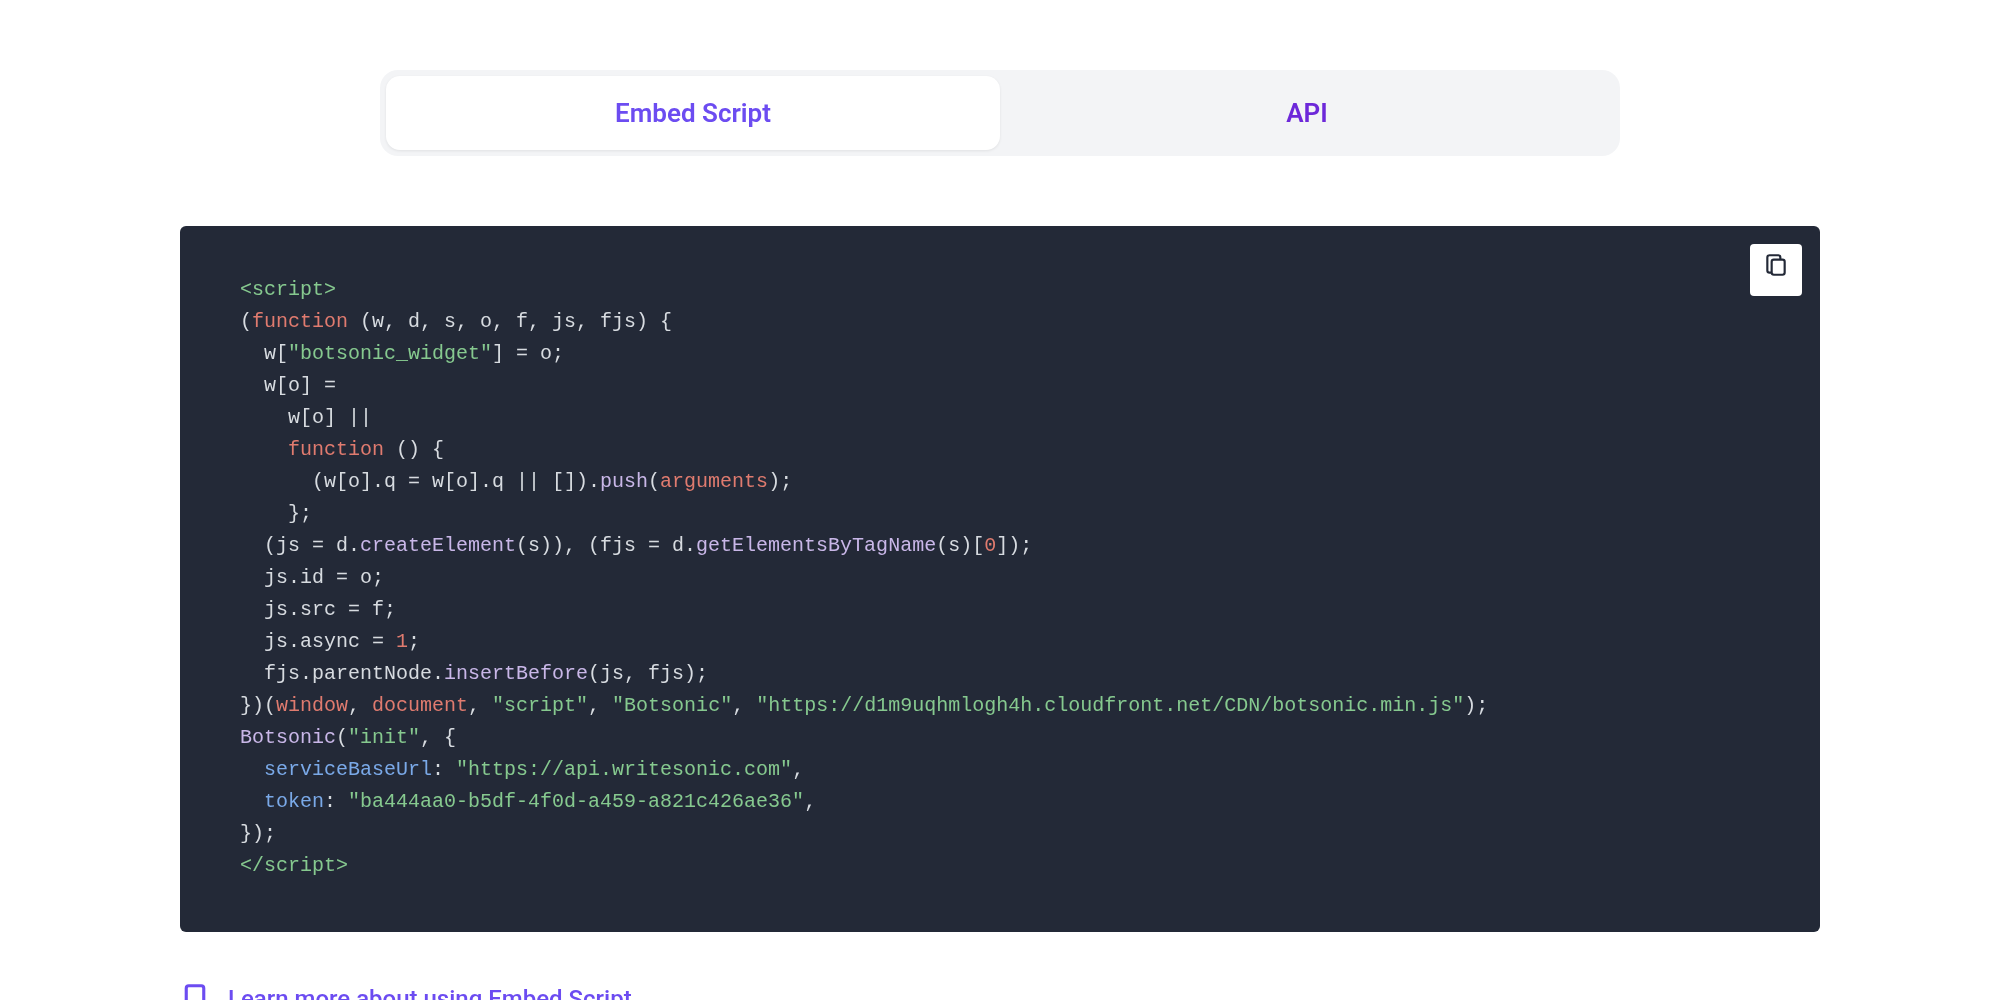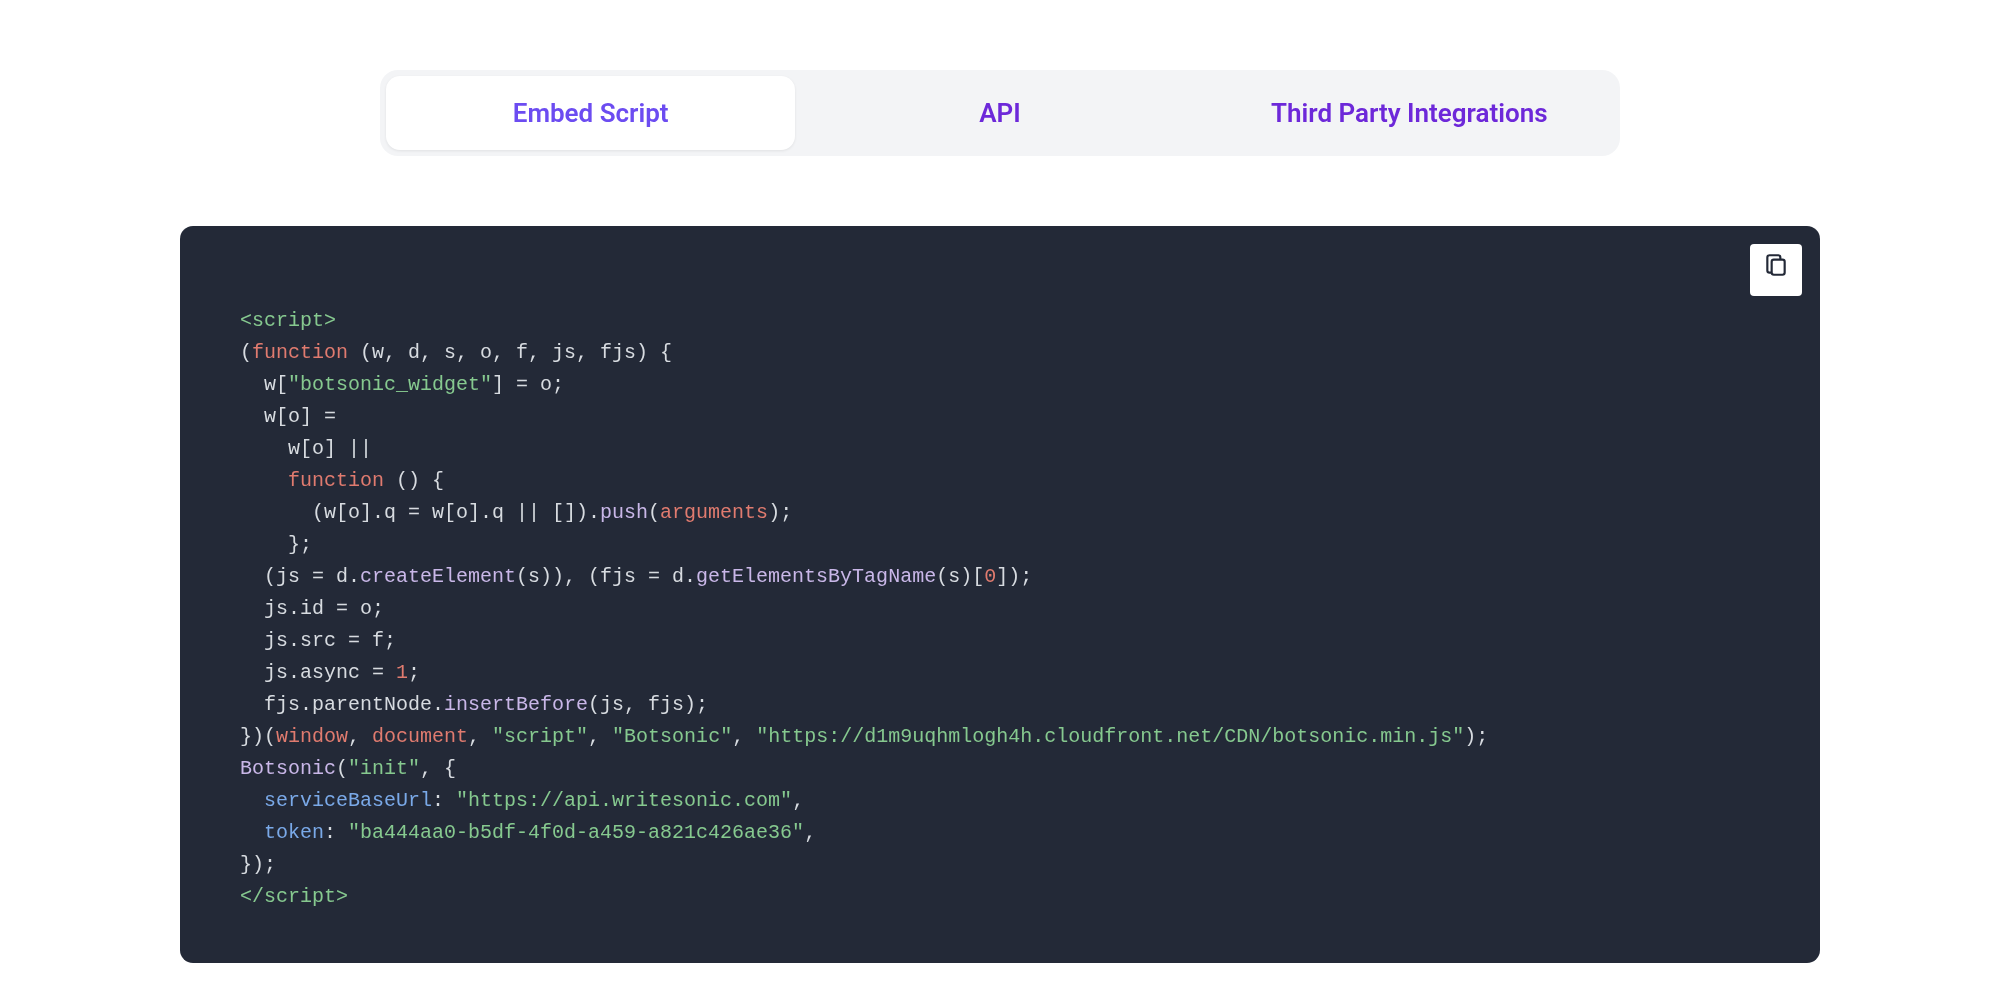--- a/index.html
+++ b/index.html
@@ -38,22 +38,22 @@
     user-select: none;
   }
   .tab.active {
     background: #ffffff;
     color: #6c4cf1;
     box-shadow: 0 1px 3px rgba(0,0,0,0.08);
   }
   .code-block {
     position: relative;
     background: #232937;
-    border-radius: 13px;
-    padding: 79px 60px 50px 60px;
+    border-radius: 6px;
+    padding: 48px 60px 50px 60px;
     font-family: "SFMono-Regular", Consolas, "Liberation Mono", Menlo, monospace;
     font-size: 20px;
     line-height: 1.6;
     color: #d7dbe0;
     white-space: pre;
     overflow: hidden;
   }
   .copy-btn {
     position: absolute;
     top: 18px;
@@ -99,21 +99,20 @@
 </style>
 </head>
 <body>
 
 <div class="container">
 
   <div class="tabs-wrapper">
     <div class="tabs">
       <div class="tab active">Embed Script</div>
       <div class="tab">API</div>
-      <div class="tab">Third Party Integrations</div>
     </div>
   </div>
 
   <div class="code-block"><div class="copy-btn"><span><svg viewBox="0 0 24 24">
             <rect x="8" y="7" width="12" height="14" rx="2"></rect>
             <path d="M16 7V5a2 2 0 0 0-2-2H6a2 2 0 0 0-2 2v12a2 2 0 0 0 2 2h2"></path>
           </svg></span></div><span class="tok-tag">&lt;script&gt;</span>
 <span class="tok-punc">(</span><span class="tok-key">function</span><span class="tok-punc"> (w, d, s, o, f, js, fjs) {</span>
 <span class="tok-punc">  w[</span><span class="tok-str">"botsonic_widget"</span><span class="tok-punc">] = o;</span>
 <span class="tok-punc">  w[o] =</span>

